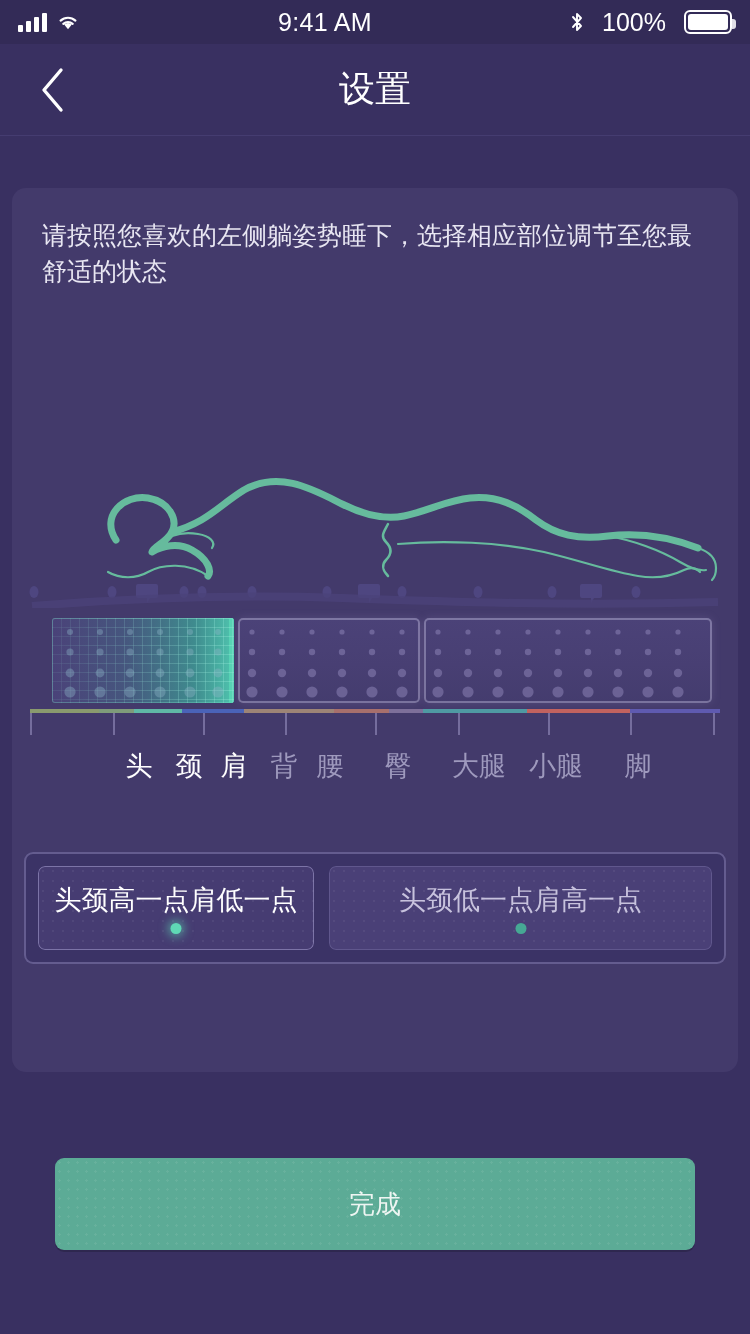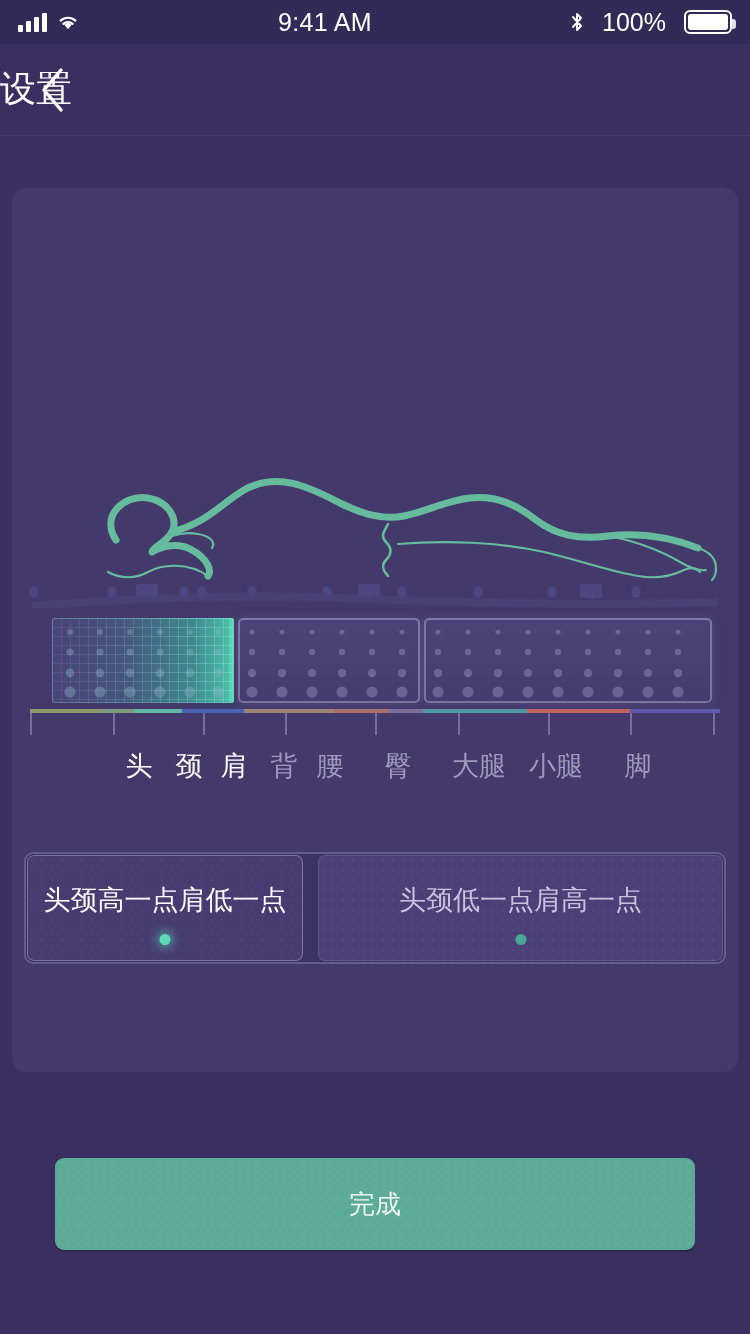--- a/index.html
+++ b/index.html
@@ -40,21 +40,21 @@
     position:absolute; top:44px; left:0; width:750px; height:92px;
     background:#393061;
     border-bottom:1px solid #453c70;
     display:flex; align-items:center;
   }
   .back{
     position:absolute; left:26px; top:50%; transform:translateY(-50%);
     width:54px; height:54px; display:flex; align-items:center; justify-content:center;
     cursor:pointer;
   }
-  .nav-title{ width:100%; text-align:left; font-size:36px; color:#fff; }
+  .nav-title{ width:100%; text-align:center; font-size:36px; color:#fff; }
 
   
   .card{
     position:absolute; left:12px; top:188px; width:726px; height:884px;
     background:#433a6b; border-radius:14px; overflow:hidden;
   }
   .card-title{
     text-align:center; color:#67bfa2; font-size:32px; margin-top:54px; letter-spacing:1px;
   }
   .card-desc{
@@ -95,21 +95,21 @@
   .bodylabels{ position:absolute; left:0; top:560px; width:726px; height:46px; }
   .bodylabels span{ position:absolute; font-size:27px; top:0; transform:translateX(-50%); white-space:nowrap; }
   .bodylabels span.on{ color:#ffffff; }
   .bodylabels span.off{ color:#9e99bd; }
 
   
   .options{
     position:absolute; left:12px; top:664px; width:702px; height:112px;
     border-radius:9px; background:#3b3366;
     box-shadow:inset 0 0 0 2px rgba(150,143,192,.45);
-    display:flex; padding:3px; gap:15px;
+    display:flex; padding:14px; gap:15px;
   }
   .opt{
     position:relative; border-radius:7px; cursor:pointer;
     display:flex; align-items:center; justify-content:center;
     background-image:radial-gradient(rgba(255,255,255,.055) 1.2px, transparent 1.3px);
     background-size:10px 10px;
     box-shadow:inset 0 0 0 1px rgba(150,143,192,.30);
   }
   .opt .txt{ font-size:27px; margin-bottom:16px; white-space:nowrap; }
   .opt .dot{ position:absolute; bottom:16px; left:50%; transform:translateX(-50%);
@@ -174,20 +174,21 @@
   <div class="back">
     <svg width="26" height="46" viewBox="0 0 26 46">
       <path d="M21 3 L4 23 L21 43" stroke="#fff" stroke-width="3.4" fill="none" stroke-linecap="round" stroke-linejoin="round"></path>
     </svg>
   </div>
   <div class="nav-title">设置</div>
 </div>
 
 <div class="card">
 
+  <div class="card-desc">请按照您喜欢的左侧躺姿势睡下，选择相应部位调节至您最舒适的状态</div>
 
   <div class="figure">
     <svg width="726" height="110" viewBox="0 0 726 110">
       <g fill="none" stroke="#66bb9d" stroke-linecap="round" stroke-linejoin="round">
         <path d="M104 64 C88 40 112 18 136 22 C158 26 166 44 160 56 C154 67 142 70 140 76
                  C150 70 166 66 180 74 C196 83 200 95 196 100" stroke-width="7"></path>
         <path d="M196 100 C176 86 150 88 136 96 C124 103 108 103 96 96" stroke-width="2.2"></path>
         <path d="M140 76 C150 60 168 55 186 58 C198 60 204 66 200 72" stroke-width="2.2"></path>
         <path d="M160 56 C196 46 206 30 232 14 C268 -6 302 14 330 28
                  C352 39 372 44 392 40 C416 35 436 24 458 22

